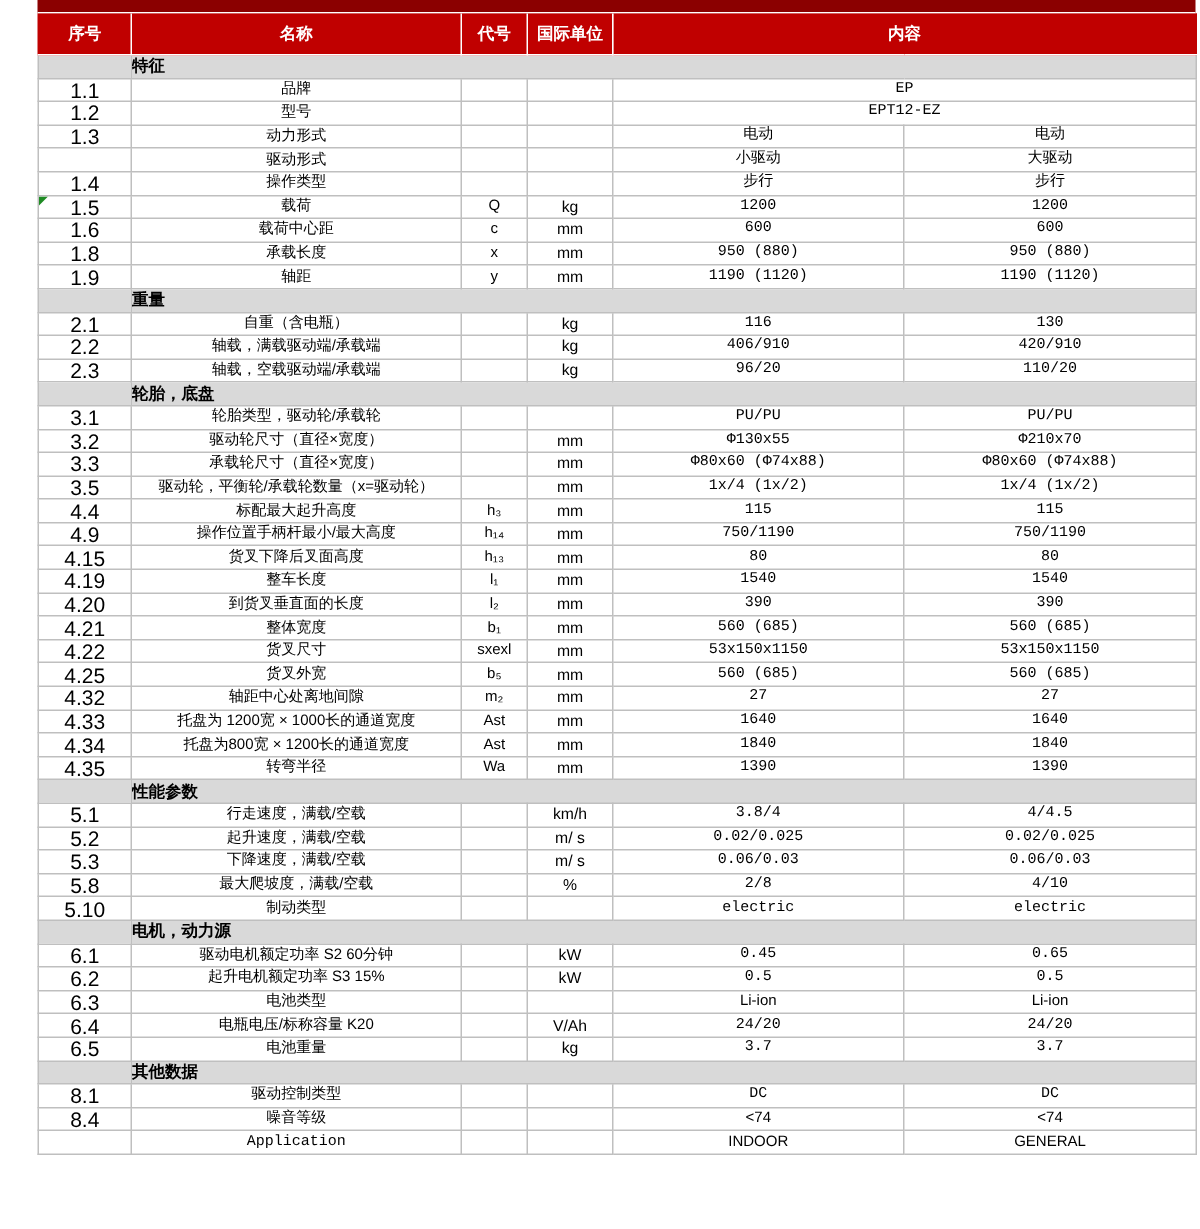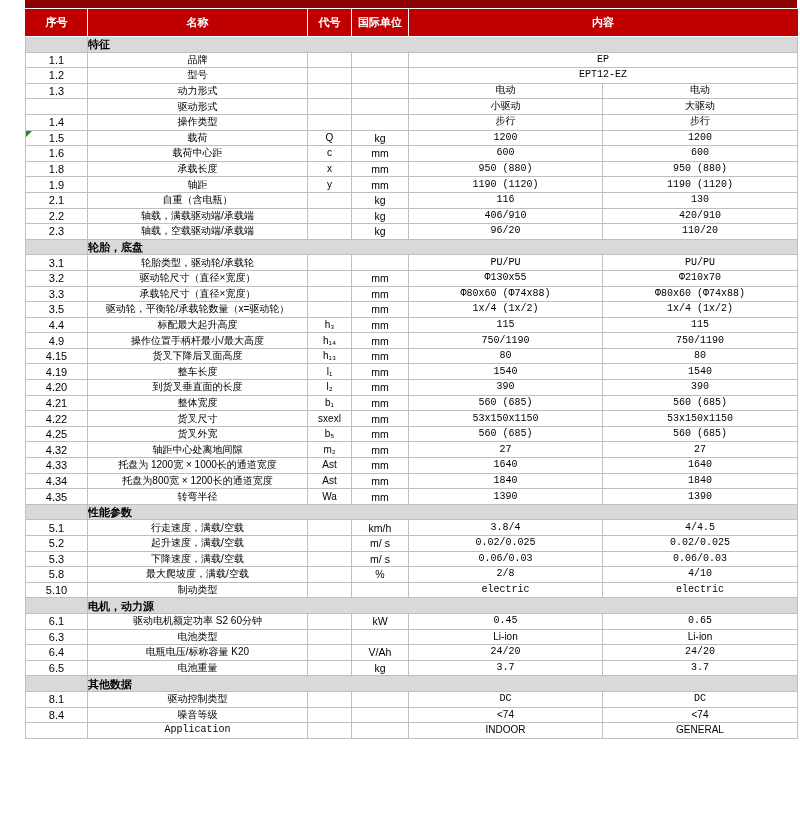--- a/index.html
+++ b/index.html
@@ -26,21 +26,21 @@
     height:14.6px;padding:0;margin:0;
     text-align:center;vertical-align:middle;
     font-size:10px;line-height:14px;
     white-space:nowrap;overflow:hidden;
   }
   td.sec{background:#D9D9D9;}
   .sec-title{
     width:170px;text-align:left;
     font-weight:bold;font-size:11px;
   }
-  td.c-no{font-size:11px;position:relative;}
+  td.c-no{font-size:14px;position:relative;}
   td.nm{font-size:10px;}
   td.c-code{font-size:10px;}
   td.c-unit{font-size:10.5px;}
   td.val{font-family:"Liberation Mono",monospace;font-size:10px;}
   td.val.sans{font-family:"Liberation Sans",sans-serif;}
   td.nm.mono{font-family:"Liberation Mono",monospace;}
   .flag{
     position:absolute;left:0;top:0;width:0;height:0;
     border-top:6px solid #1F8B24;border-right:6px solid transparent;
   }
@@ -139,20 +139,26 @@
         </tr>
         <tr>
           <td class="c-no"><span>1.9</span></td>
           <td class="nm">轴距</td>
           <td class="c-code">y</td>
           <td class="c-unit">mm</td>
           <td class="val">1190 (1120)</td>
           <td class="val">1190 (1120)</td>
         </tr>
         <tr>
+          <td class="sec c-no"></td>
+          <td class="sec" colspan="5">
+            <div class="sec-title">重量</div>
+          </td>
+        </tr>
+        <tr>
           <td class="c-no"><span>2.1</span></td>
           <td class="nm">自重（含电瓶）</td>
           <td class="c-code"></td>
           <td class="c-unit">kg</td>
           <td class="val">116</td>
           <td class="val">130</td>
         </tr>
         <tr>
           <td class="c-no"><span>2.2</span></td>
           <td class="nm">轴载，满载驱动端/承载端</td>
@@ -355,20 +361,28 @@
             <div class="sec-title">电机，动力源</div>
           </td>
         </tr>
         <tr>
           <td class="c-no"><span>6.1</span></td>
           <td class="nm">驱动电机额定功率 S2 60分钟</td>
           <td class="c-code"></td>
           <td class="c-unit">kW</td>
           <td class="val">0.45</td>
           <td class="val">0.65</td>
+        </tr>
+        <tr>
+          <td class="c-no"><span>6.2</span></td>
+          <td class="nm">起升电机额定功率 S3 15%</td>
+          <td class="c-code"></td>
+          <td class="c-unit">kW</td>
+          <td class="val">0.5</td>
+          <td class="val">0.5</td>
         </tr>
         <tr>
           <td class="c-no"><span>6.3</span></td>
           <td class="nm">电池类型</td>
           <td class="c-code"></td>
           <td class="c-unit"></td>
           <td class="val sans">Li-ion</td>
           <td class="val sans">Li-ion</td>
         </tr>
         <tr>

